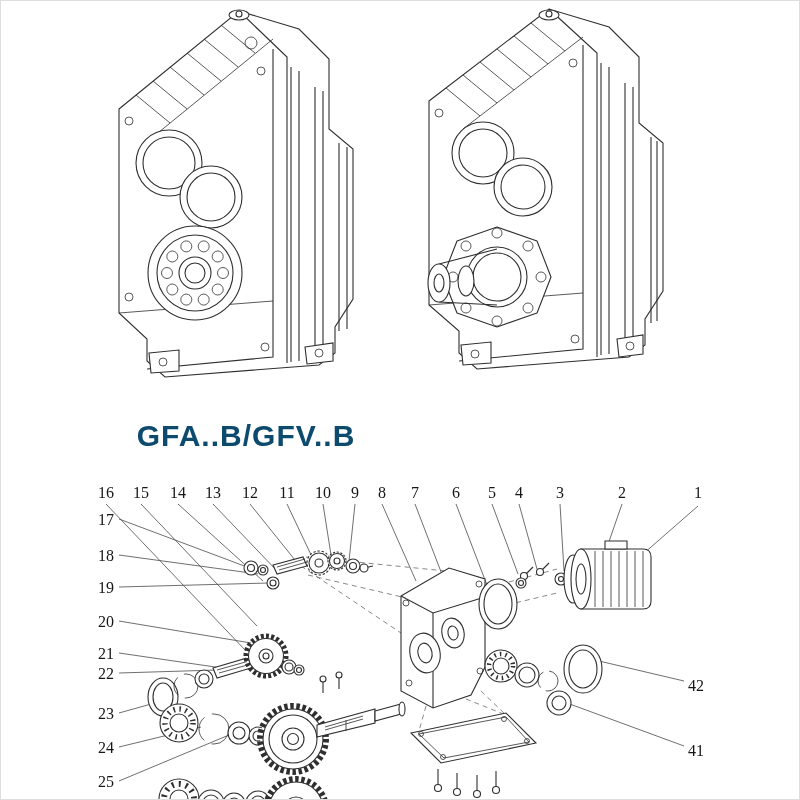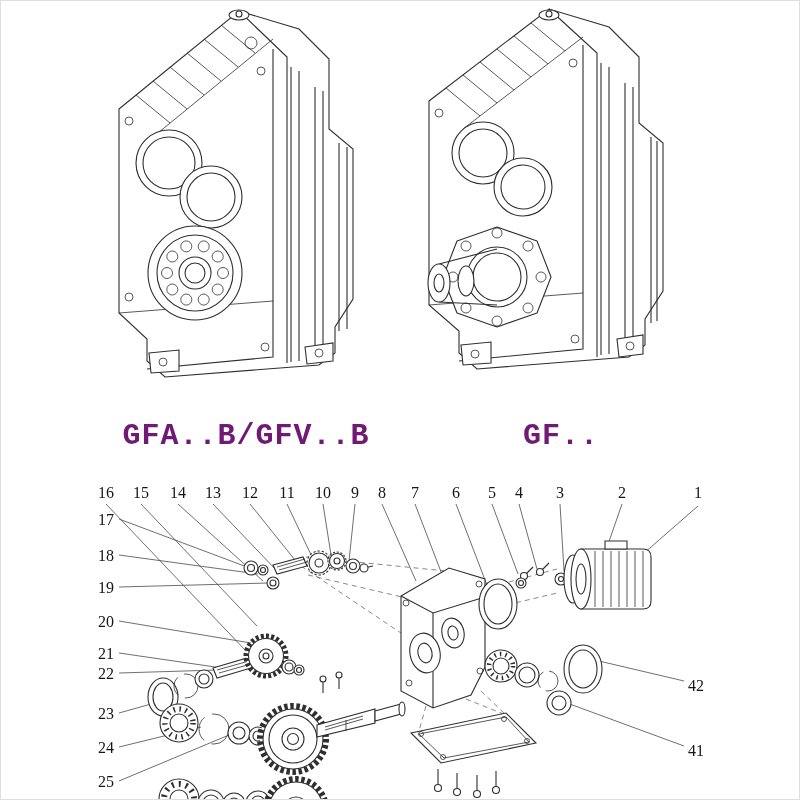--- a/index.html
+++ b/index.html
@@ -4,22 +4,22 @@
 <style>
   html,body{margin:0;padding:0;background:#ffffff;}
   .page{
     position:relative;width:800px;height:800px;background:#ffffff;
     overflow:hidden;font-family:"Liberation Serif",serif;color:#1a1a1a;
     box-sizing:border-box;border:1px solid #dedede;
   }
   .drawing{position:absolute;}
   .model-label{
     position:absolute;top:418px;font-weight:bold;font-size:30px;
-    letter-spacing:1px;text-align:center;color:#701a75;
-    font-family:Liberation Mono, monospace;
+    letter-spacing:1px;text-align:center;color:#0c4a6e;
+    font-family:Liberation Sans, sans-serif;
   }
   .model-label.left{left:90px;width:310px;}
   .model-label.right{left:410px;width:300px;}
   svg{display:block;}
   svg *{vector-effect:non-scaling-stroke;}
   .ln{stroke:#2f2f2f;stroke-width:1.1;fill:none;}
   .lnw{stroke:#2f2f2f;stroke-width:1.1;fill:#ffffff;}
   .thin{stroke:#2f2f2f;stroke-width:0.8;fill:none;}
   .dash{stroke:#6a6a6a;stroke-width:0.8;fill:none;stroke-dasharray:5 4;}
   .leader{stroke:#4a4a4a;stroke-width:0.8;fill:none;}
@@ -154,21 +154,20 @@
     </g>
     <g>
       <path class="lnw" d="M50,344 L80,341 L80,362 L52,364 Z"></path>
       <path class="lnw" d="M206,338 L232,334 L232,353 L208,356 Z"></path>
       <circle class="thin" cx="64" cy="353" r="4"></circle>
       <circle class="thin" cx="219" cy="345" r="4"></circle>
     </g>
   </svg>
 
   <div class="model-label left">GFA..B/GFV..B</div>
-  <div class="model-label right">GF..</div>
 
   <svg class="drawing" style="left:0;top:470px;" width="800" height="330" viewBox="0 0 800 330">
 
     <g>
       <line class="dash" x1="300" y1="95" x2="400" y2="162"></line>
       <line class="dash" x1="305" y1="86" x2="445" y2="100"></line>
       <line class="dash" x1="307" y1="104" x2="418" y2="130"></line>
       <line class="dash" x1="482" y1="118" x2="556" y2="98"></line>
       <line class="dash" x1="480" y1="140" x2="556" y2="122"></line>
       <line class="dash" x1="484" y1="196" x2="497" y2="193"></line>

